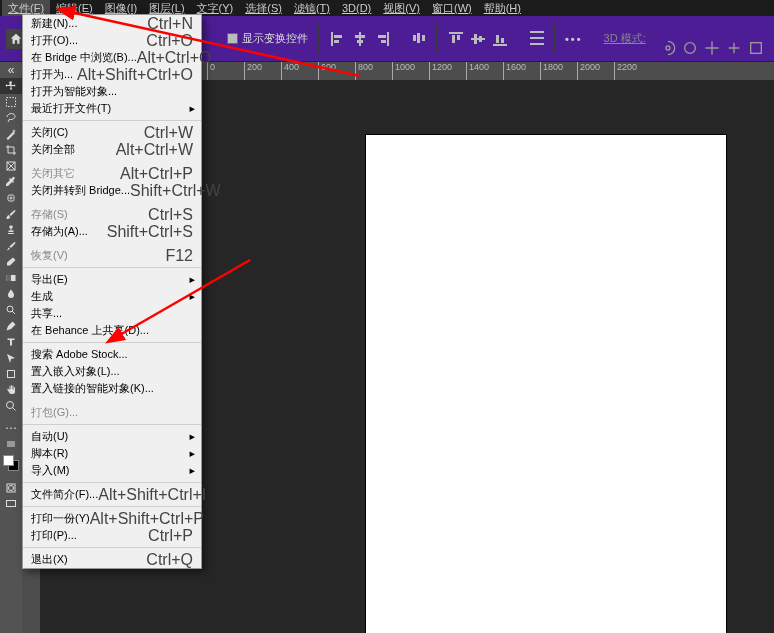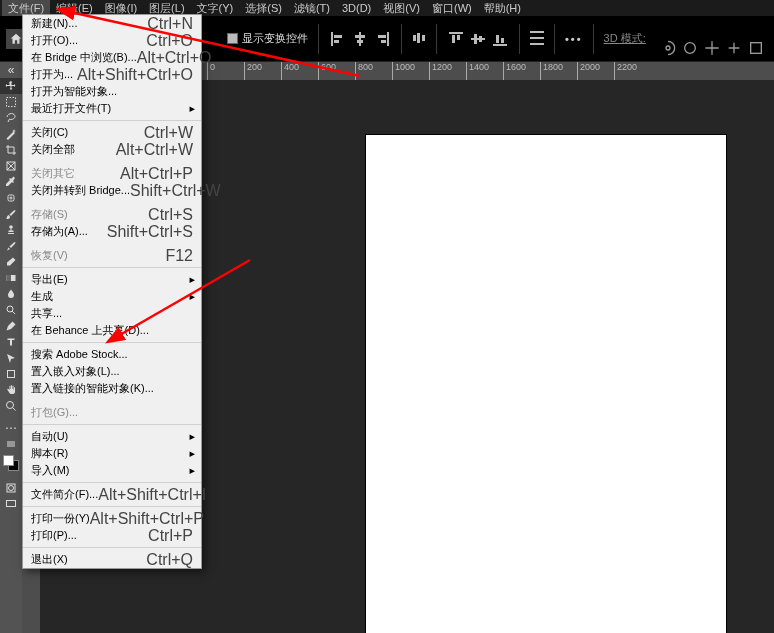--- a/index.html
+++ b/index.html
@@ -1,20 +1,20 @@
 <!DOCTYPE html>
 <html><head>
 <meta charset="utf-8">
 <style>
   * { margin: 0; padding: 0; box-sizing: border-box; font-family: "Microsoft YaHei", sans-serif; font-size: 11px; }
   body { background: #2a2a2a; width: 774px; height: 633px; overflow: hidden; position: relative; color: #ccc; user-select: none; }
-  .menubar { height: 16px; background: #1b1b1b; display: flex; align-items: center; padding-left: 2px; }
+  .menubar { height: 16px; background: #1b1b1b; display: flex; align-items: center; padding-left: 2px; text-decoration: underline; }
   .menubar span { padding: 1px 6px; color: #ccc; cursor: default; }
   .menubar span.active { background: #4a4a4a; }
-  .optionsbar { height: 46px; background: #000000; border-bottom: 1px solid #222; display: flex; align-items: center; gap: 10px; padding-left: 6px; position: relative;}
+  .optionsbar { height: 46px; background: #4c1d95; border-bottom: 1px solid #222; display: flex; align-items: center; gap: 10px; padding-left: 6px; position: relative;}
   .optionsbar .homeicon { width: 20px; height: 20px; background: #444; display:flex; align-items:center; justify-content:center;}
   .optionsbar .sep { width:1px; height:30px; background:#3a3a3a;}
   .optionsbar .chk { display:flex; align-items:center; gap:4px; color:#ddd;}
   .optionsbar .chk .box { width:11px; height:11px; background:#bbb; border:1px solid #666;}
   .ruler-h { position:absolute; top:62px; left:22px; right:0; height:18px; background:#4d4d4d; display:flex; overflow:hidden;}
   .ruler-h .tick { flex:0 0 37px; position:relative; border-left:1px solid #aaa; color:#bbb; font-size:9px; padding-left:2px;}
   .ruler-v { position:absolute; top:80px; left:22px; width:18px; bottom:0; background:#4d4d4d;}
   .canvas-area { position:absolute; top:80px; left:40px; right:0; bottom:0; background:#262626; }
   .canvas { position:absolute; top:55px; left:326px; width:360px; height:498px; background:#fff; box-shadow:0 0 0 1px #000;}
   .toolbox { position:absolute; top:62px; left:0; width:22px; bottom:0; background:#535353; display:flex; flex-direction:column; }

